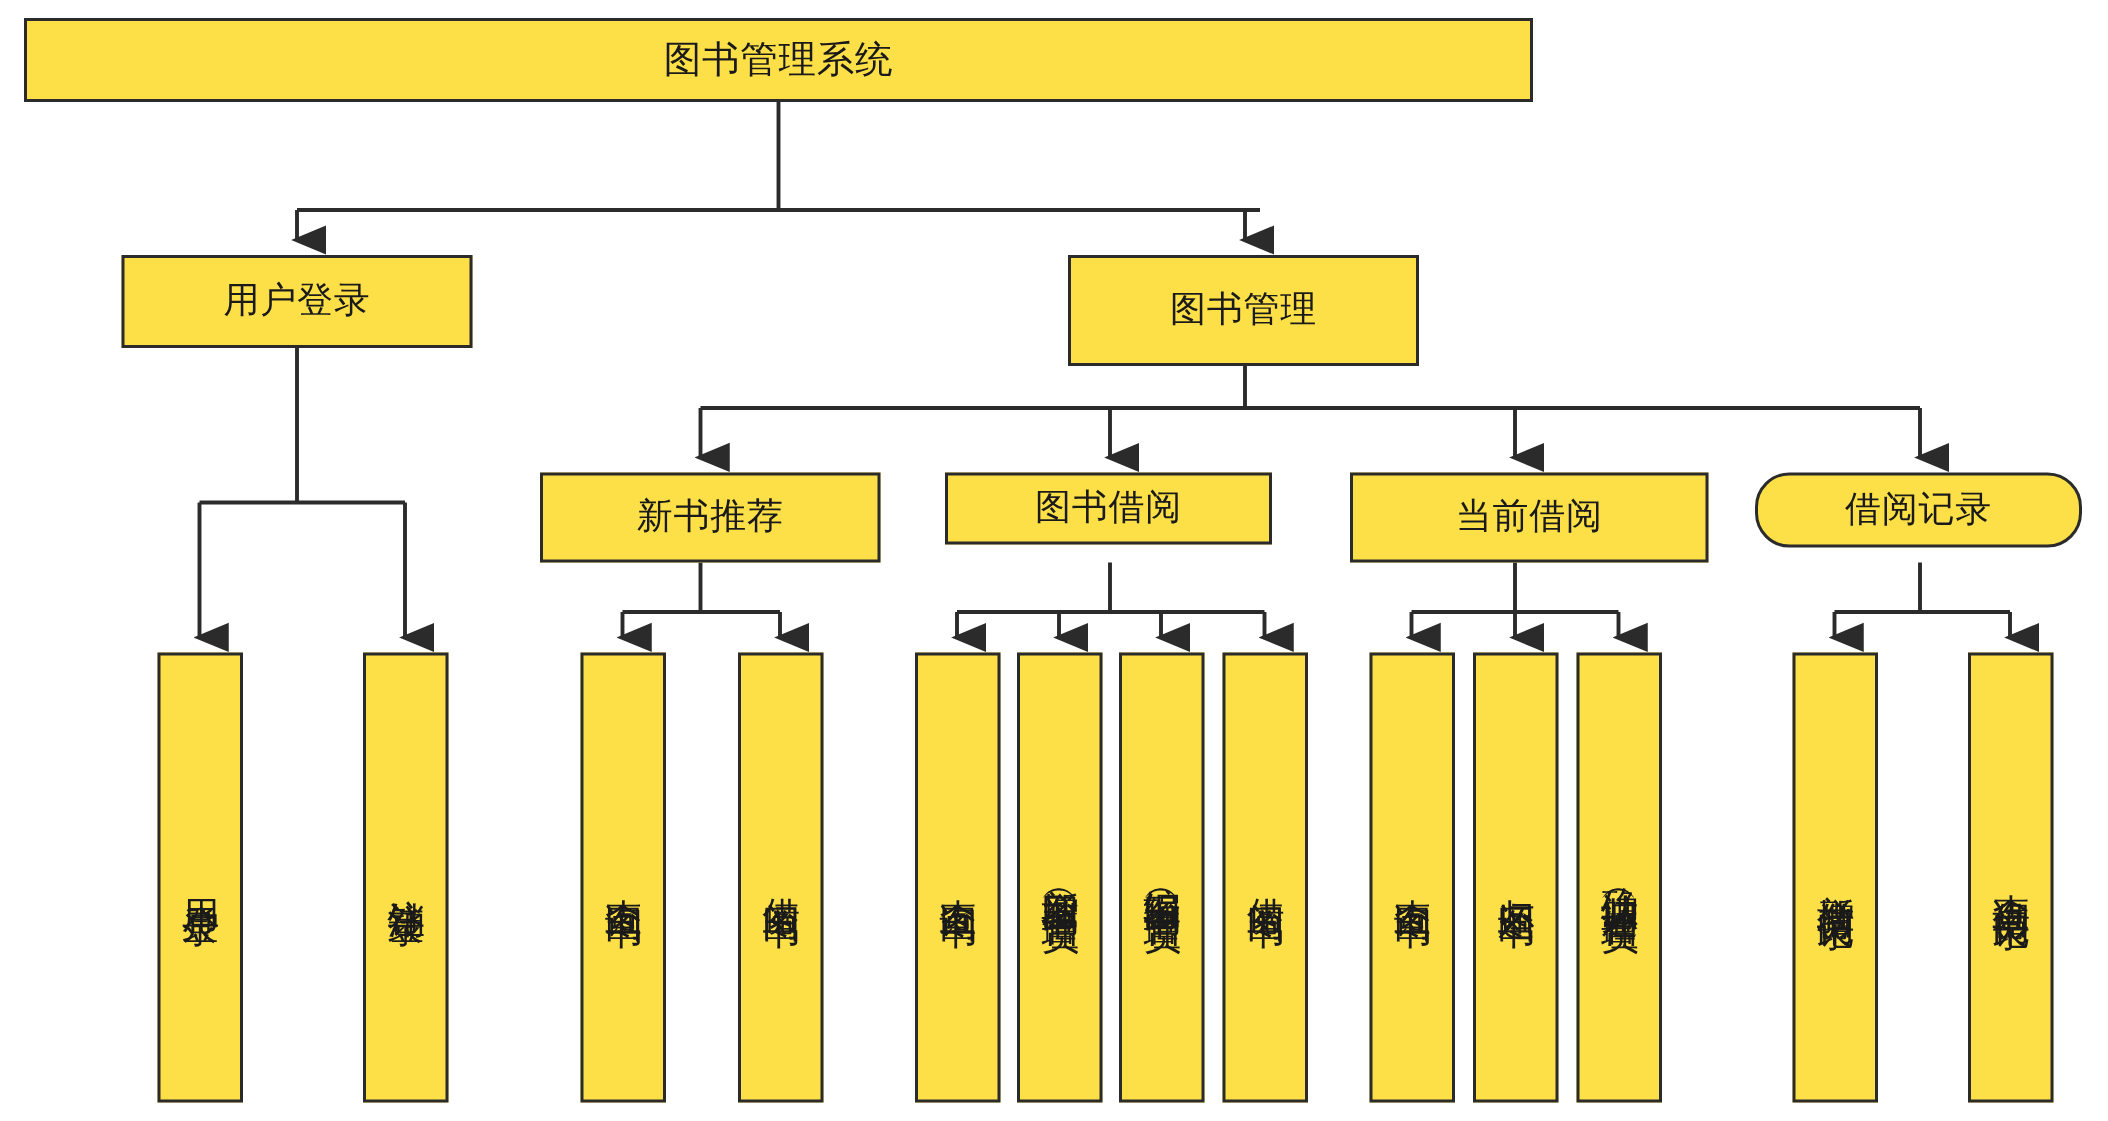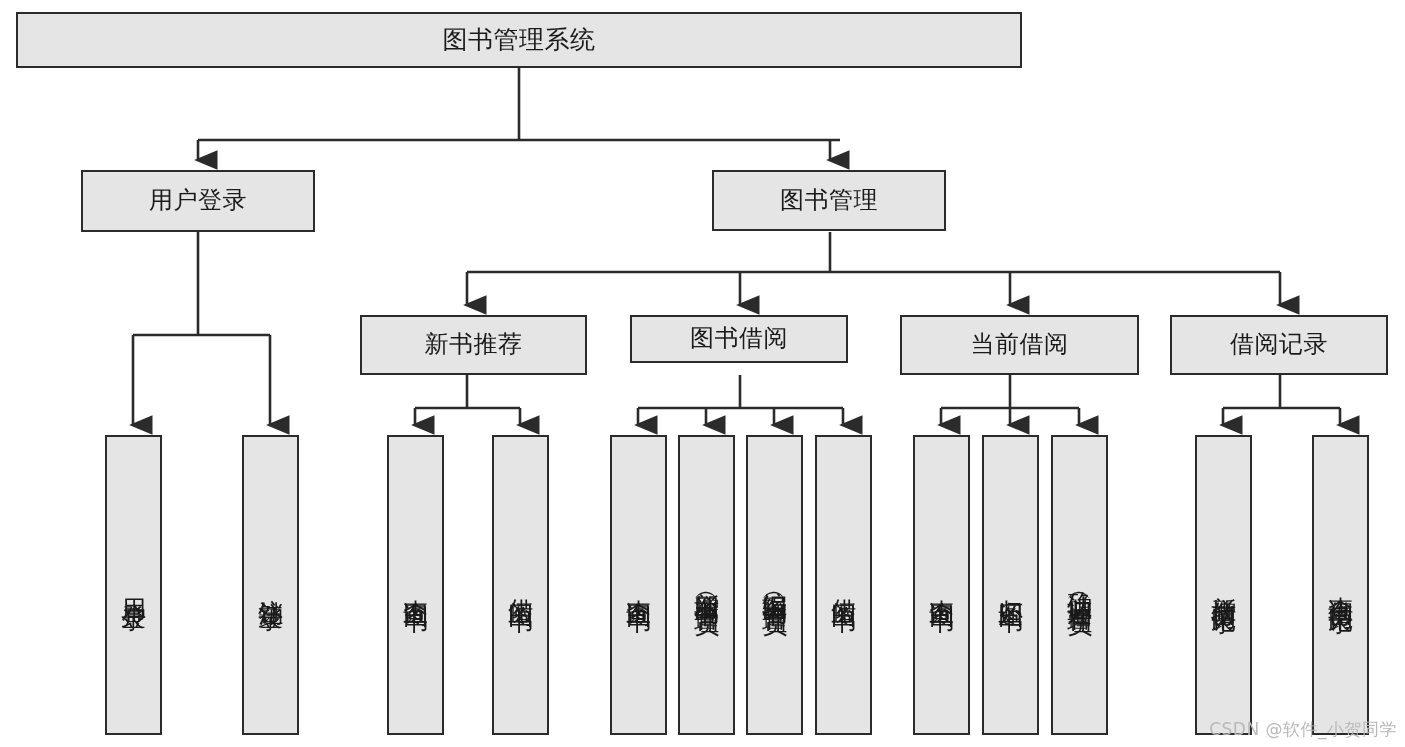--- a/index.html
+++ b/index.html
@@ -20,21 +20,21 @@
   svg.connectors {
     position: absolute;
     left: 0; top: 0;
     width: 1405px; height: 747px;
     pointer-events: none;
   }
   .node {
     position: absolute;
     box-sizing: border-box;
     border: 2.5px solid #2b2b2b;
-    background: #e5e5e5;
+    background: #fde047;
     display: flex;
     align-items: center;
     justify-content: center;
     z-index: 2;
   }
   .node-label {
     font-size: 24px;
     line-height: 1.15;
     letter-spacing: 0.5px;
     color: #1a1a1a;
@@ -123,34 +123,34 @@
     </g>
   </svg>
 
   <div class="node root" style="left:16px; top:12px; width:1006px; height:56px;">
     <span class="node-label">图书管理系统</span>
   </div>
 
   <div class="node" style="left:81px; top:170px; width:234px; height:62px;">
     <span class="node-label">用户登录</span>
   </div>
-  <div class="node" style="left:712px; top:170px; width:234px; height:61px;">
+  <div class="node" style="left:712px; top:170px; width:234px; height:74px;">
     <span class="node-label">图书管理</span>
   </div>
 
   <div class="node" style="left:360px; top:315px; width:227px; height:60px;">
     <span class="node-label">新书推荐</span>
   </div>
   <div class="node" style="left:630px; top:315px; width:218px; height:48px;">
     <span class="node-label">图书借阅</span>
   </div>
   <div class="node" style="left:900px; top:315px; width:239px; height:60px;">
     <span class="node-label">当前借阅</span>
   </div>
-  <div class="node" style="left:1170px; top:315px; width:218px; height:60px;">
+  <div class="node" style="left:1170px; top:315px; width:218px; height:50px;border-radius:23px;">
     <span class="node-label">借阅记录</span>
   </div>
 
   <div class="node leaf" style="left:105px; top:435px; width:57px; height:300px;">
     <span class="node-label">用户登录</span>
   </div>
   <div class="node leaf" style="left:242px; top:435px; width:57px; height:300px;">
     <span class="node-label">注销登录</span>
   </div>
 
@@ -184,14 +184,13 @@
     <span class="node-label">确认归还（管理员）</span>
   </div>
 
   <div class="node leaf" style="left:1195px; top:435px; width:57px; height:300px;">
     <span class="node-label">新增借阅记录</span>
   </div>
   <div class="node leaf" style="left:1312px; top:435px; width:57px; height:300px;">
     <span class="node-label">查询借阅记录</span>
   </div>
 
-  <div id="watermark">CSDN @软件_小贺同学</div>
 </div>
 
 </body></html>

